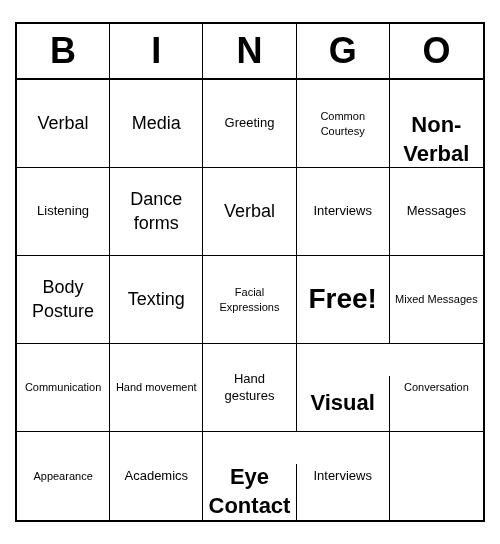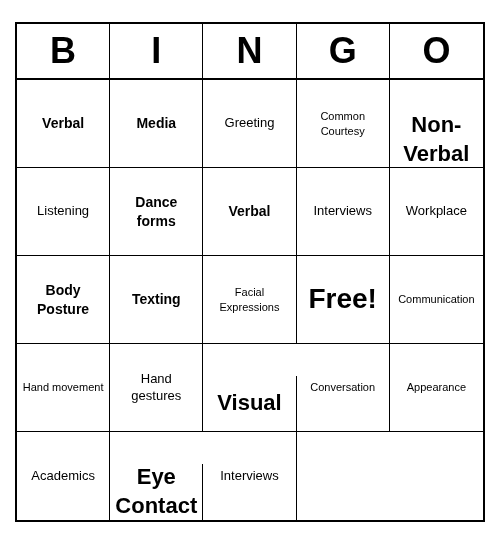--- a/index.html
+++ b/index.html
@@ -47,22 +47,22 @@
       font-size: 13px;
       line-height: 1.3;
     }
     .bingo-cell:nth-child(5n) {
       border-right: none;
     }
     .bingo-cell:nth-child(n+21) {
       border-bottom: none;
     }
     .bingo-cell.large-text {
-      font-size: 14px;
-      font-weight: bold;
+      font-size: 18px;
+      font-weight: normal;
     }
     .bingo-cell.xlarge-text {
       font-size: 22px;
       font-weight: bold;
       margin-top: 32px;
     }
     .bingo-cell.free {
       font-size: 28px;
       font-weight: bold;
     }
@@ -84,25 +84,26 @@
   <div class="bingo-grid">
   <div class="bingo-cell large-text">Verbal</div>
       <div class="bingo-cell large-text">Media</div>
       <div class="bingo-cell">Greeting</div>
       <div class="bingo-cell small-text">Common Courtesy</div>
       <div class="bingo-cell xlarge-text">Non-Verbal</div>
       <div class="bingo-cell">Listening</div>
       <div class="bingo-cell large-text">Dance forms</div>
       <div class="bingo-cell large-text">Verbal</div>
       <div class="bingo-cell">Interviews</div>
-      <div class="bingo-cell">Workplace</div>
+      <div class="bingo-cell">Messages</div>
       <div class="bingo-cell large-text">Body Posture</div>
       <div class="bingo-cell large-text">Texting</div>
       <div class="bingo-cell small-text">Facial Expressions</div>
       <div class="bingo-cell free">Free!</div>
+      <div class="bingo-cell small-text">Mixed Messages</div>
       <div class="bingo-cell small-text">Communication</div>
       <div class="bingo-cell small-text">Hand movement</div>
       <div class="bingo-cell">Hand gestures</div>
       <div class="bingo-cell xlarge-text">Visual</div>
       <div class="bingo-cell small-text">Conversation</div>
       <div class="bingo-cell small-text">Appearance</div>
       <div class="bingo-cell">Academics</div>
       <div class="bingo-cell xlarge-text">Eye Contact</div>
       <div class="bingo-cell">Interviews</div>
     </div>

